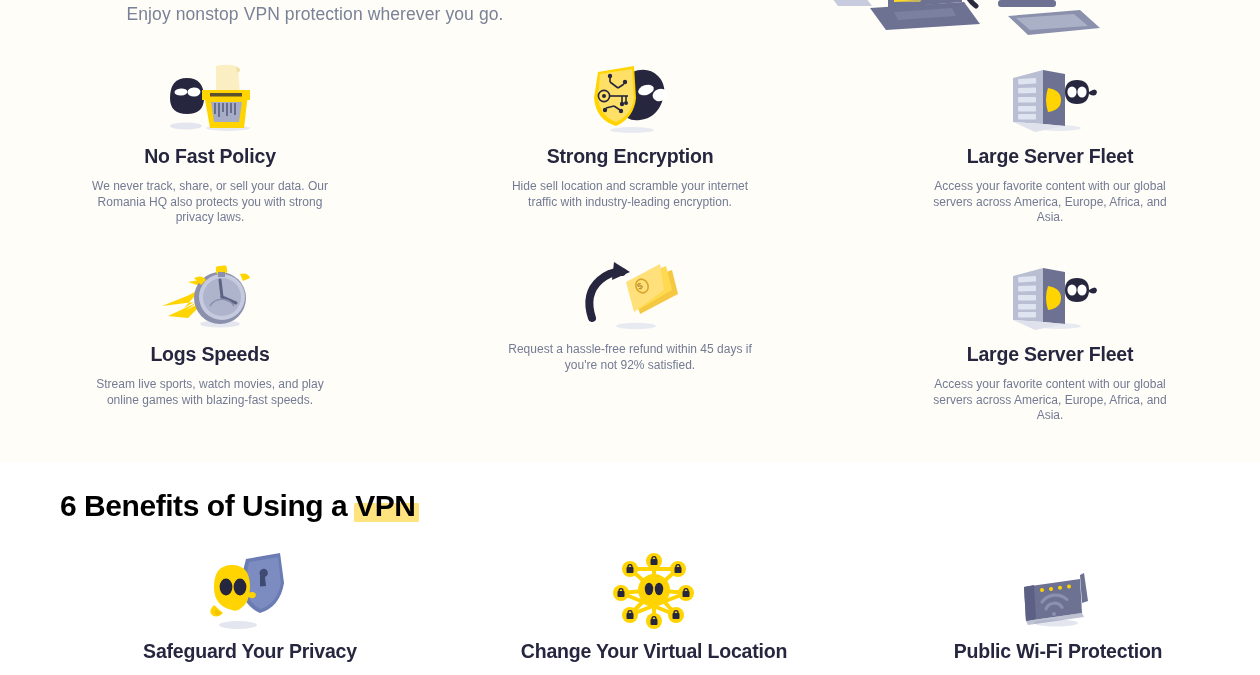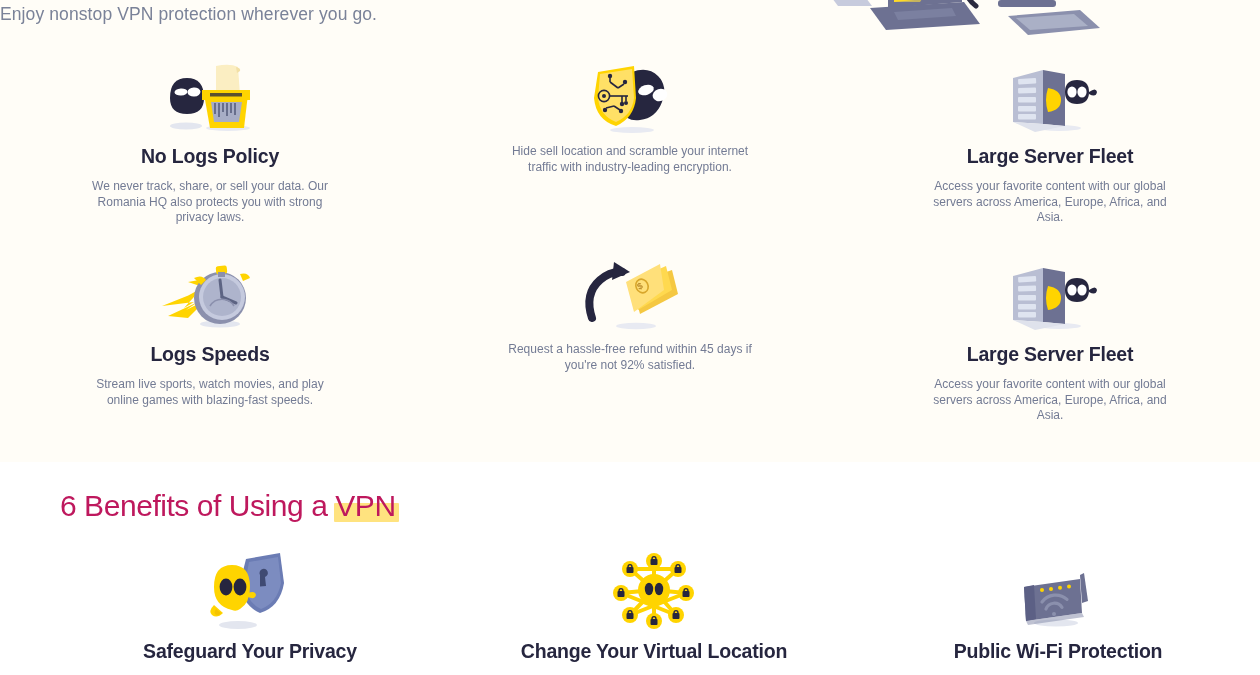--- a/index.html
+++ b/index.html
@@ -30,21 +30,21 @@
     height: 462px;
     background: #fffdf7;
   }
 
   
   .hero-subtitle {
     position: absolute;
     left: 0;
     top: 0;
     width: 630px;
-    text-align: left;
+    text-align: center;
     font-size: 17.5px;
     line-height: 28px;
     color: #7a8298;
     letter-spacing: 0.1px;
     font-weight: 400;
   }
 
   
   .hero-devices {
     position: absolute;
@@ -108,22 +108,22 @@
     width: 1260px;
     height: 213px;
     background: #ffffff;
   }
 
   .benefits-heading {
     position: absolute;
     left: 60px;
     top: 27px;
     font-size: 30px;
-    font-weight: 400;
-    color: #be185d;
+    font-weight: 700;
+    color: #000000;
     letter-spacing: -0.45px;
     white-space: nowrap;
   }
 
   .hl {
     position: relative;
     display: inline-block;
     z-index: 1;
   }
   .hl::before {
@@ -247,21 +247,21 @@
             <g fill="#5d6483" opacity="0.85">
               <rect x="56" y="41" width="2" height="11"></rect>
               <rect x="60" y="41" width="2" height="14"></rect>
               <rect x="64" y="41" width="2" height="9"></rect>
               <rect x="68" y="41" width="2" height="13"></rect>
               <rect x="72" y="41" width="2" height="10"></rect>
               <rect x="76" y="41" width="2" height="12"></rect>
             </g>
           </svg>
         </div>
-        <div class="feature-title">No Logs Policy</div>
+        <div class="feature-title">No Fast Policy</div>
         <div class="feature-desc">We never track, share, or sell your data. Our Romania HQ also protects you with strong privacy laws.</div>
       </div>
 
       <div class="feature-cell">
         <div class="feature-icon">
           <svg width="100" height="74" viewBox="0 0 100 74">
             <ellipse cx="52" cy="68" rx="22" ry="3" fill="#e8eaf2"></ellipse>
 
             <path d="M52 10 q16-6 26 4 q10 10 4 26 q-6 16-22 18 q-14 2-18-10 Z" fill="#26263f"></path>
             <ellipse cx="66" cy="28" rx="8" ry="5" fill="#ffffff" transform="rotate(-18 66 28)"></ellipse>
@@ -285,20 +285,21 @@
               <circle cx="30" cy="14" r="2.2"></circle>
               <circle cx="45" cy="20" r="2.2"></circle>
               <circle cx="42" cy="42" r="2.2"></circle>
               <circle cx="46" cy="41" r="2"></circle>
               <circle cx="25" cy="48" r="2.2"></circle>
               <circle cx="41" cy="49" r="2.2"></circle>
               <circle cx="24" cy="34" r="2"></circle>
             </g>
           </svg>
         </div>
+        <div class="feature-title">Strong Encryption</div>
         <div class="feature-desc">Hide sell location and scramble your internet traffic with industry-leading encryption.</div>
       </div>
 
       <div class="feature-cell">
         <div class="feature-icon">
           <svg width="94" height="74" viewBox="0 0 94 74">
             <ellipse cx="56" cy="66" rx="22" ry="3" fill="#e8eaf2"></ellipse>
 
             <path d="M10 16 L40 8 L40 62 L10 60 Z" fill="#b9bed3"></path>
             <path d="M40 8 L62 12 L62 64 L40 62 Z" fill="#6d7192"></path>

